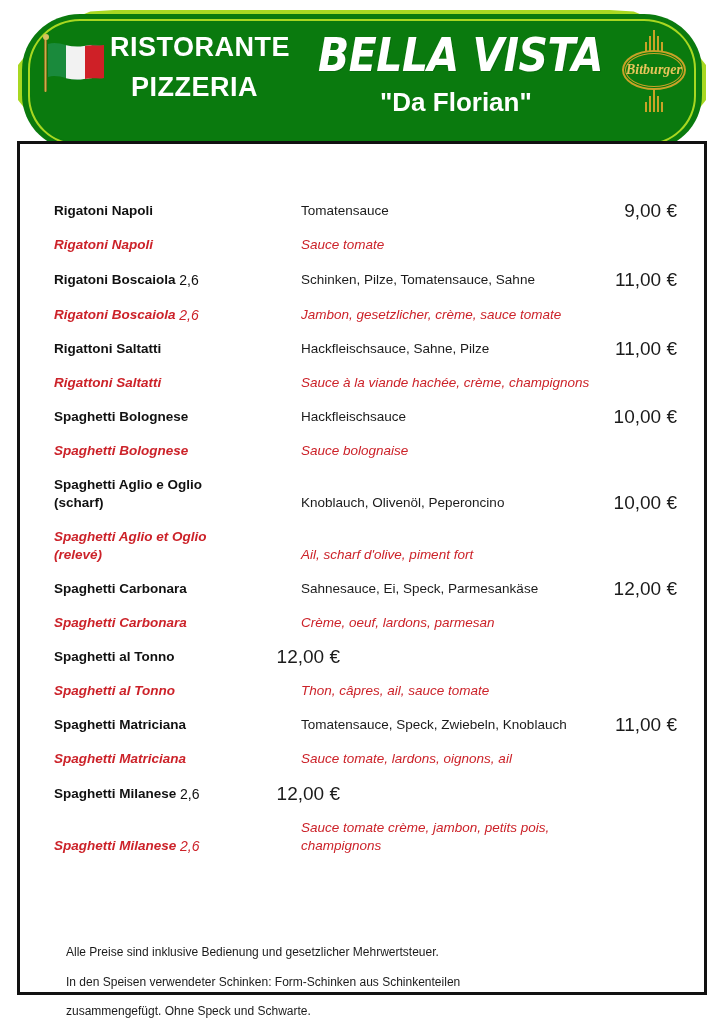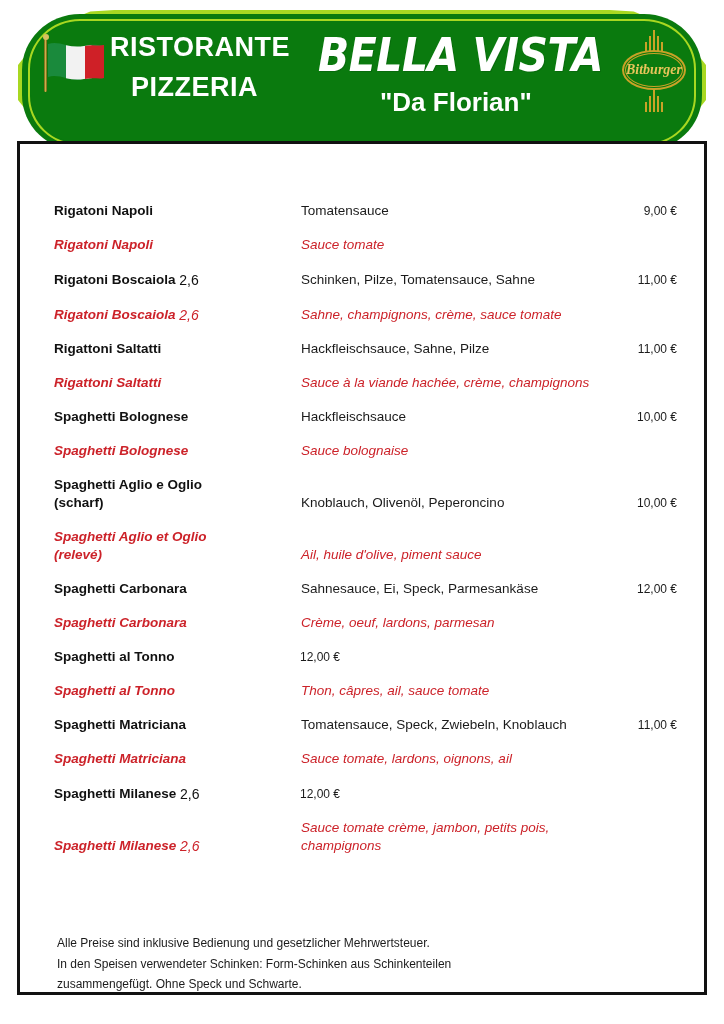--- a/index.html
+++ b/index.html
@@ -256,21 +256,21 @@
     font-size: 13.5px;
     line-height: 18px;
     color: #1b1b1b;
     padding-left: 2px;
     margin-left: 45px;
   }
   .price {
     width: 86px;
     flex: 0 0 86px;
     text-align: right;
-    font-size: 12px;
+    font-size: 19px;
     line-height: 18px;
     color: #1b1b1b;
   }
   .line.fr .name,
   .line.fr .desc {
     color: #cc2229;
     font-style: italic;
   }
   .line.fr .desc {
     font-weight: normal;
@@ -294,21 +294,21 @@
 
   .footer {
     position: absolute;
     left: 34px;
     top: 788px;
     width: 560px;
     color: #1b1b1b;
     font-size: 12px;
     line-height: 17.5px;
   }
-  .footer p { margin: 3px; }
+  .footer p { margin: 12px; }
 </style>
 </head>
 <body>
 
 <div class="banner-wrap">
   <div class="banner-outer"></div>
   <div class="banner-mid"></div>
   <div class="banner-ring"></div>
   <div class="banner-inner"></div>
 
@@ -371,21 +371,21 @@
       </div>
       <div class="item">
         <div class="line de">
           <div class="name">Rigatoni Boscaiola <span class="allergen">2,6</span></div>
           <div class="desc">Schinken, Pilze, Tomatensauce, Sahne</div>
           <div class="price">11,00 €</div>
         </div>
         <div class="spacer-de"></div>
         <div class="line fr">
           <div class="name">Rigatoni Boscaiola <span class="allergen">2,6</span></div>
-          <div class="desc">Sahne, champignons, crème, sauce tomate</div>
+          <div class="desc">Jambon, gesetzlicher, crème, sauce tomate</div>
           <div class="price"></div>
         </div>
         <div class="spacer-item"></div>
       </div>
       <div class="item">
         <div class="line de">
           <div class="name">Rigattoni Saltatti</div>
           <div class="desc">Hackfleischsauce, Sahne, Pilze</div>
           <div class="price">11,00 €</div>
         </div>
@@ -413,21 +413,21 @@
       </div>
       <div class="item">
         <div class="line de">
           <div class="name">Spaghetti Aglio e Oglio (scharf)</div>
           <div class="desc">Knoblauch, Olivenöl, Peperoncino</div>
           <div class="price">10,00 €</div>
         </div>
         <div class="spacer-de"></div>
         <div class="line fr">
           <div class="name">Spaghetti Aglio et Oglio (relevé)</div>
-          <div class="desc">Ail, huile d'olive, piment sauce</div>
+          <div class="desc">Ail, scharf d'olive, piment fort</div>
           <div class="price"></div>
         </div>
         <div class="spacer-item"></div>
       </div>
       <div class="item">
         <div class="line de">
           <div class="name">Spaghetti Carbonara</div>
           <div class="desc">Sahnesauce, Ei, Speck, Parmesankäse</div>
           <div class="price">12,00 €</div>
         </div>

